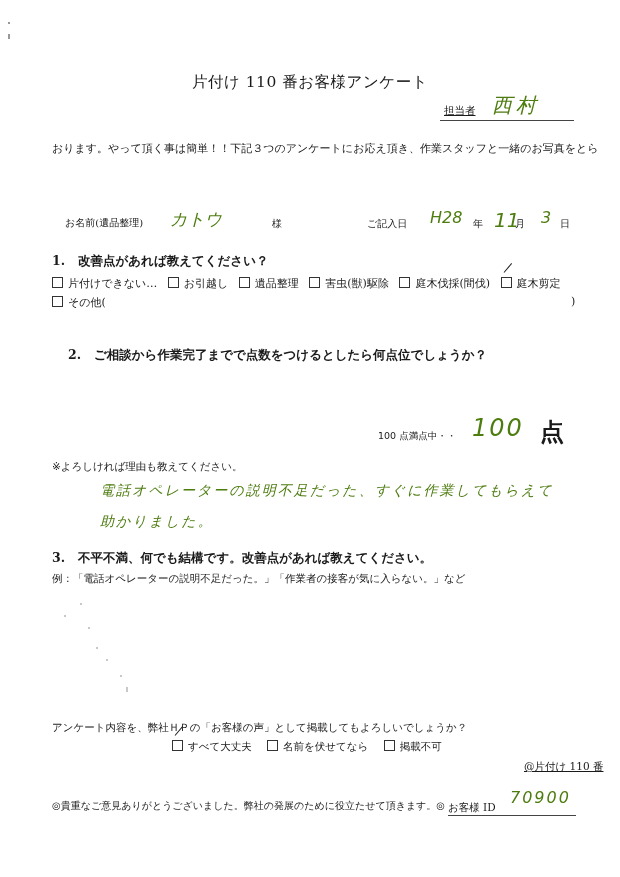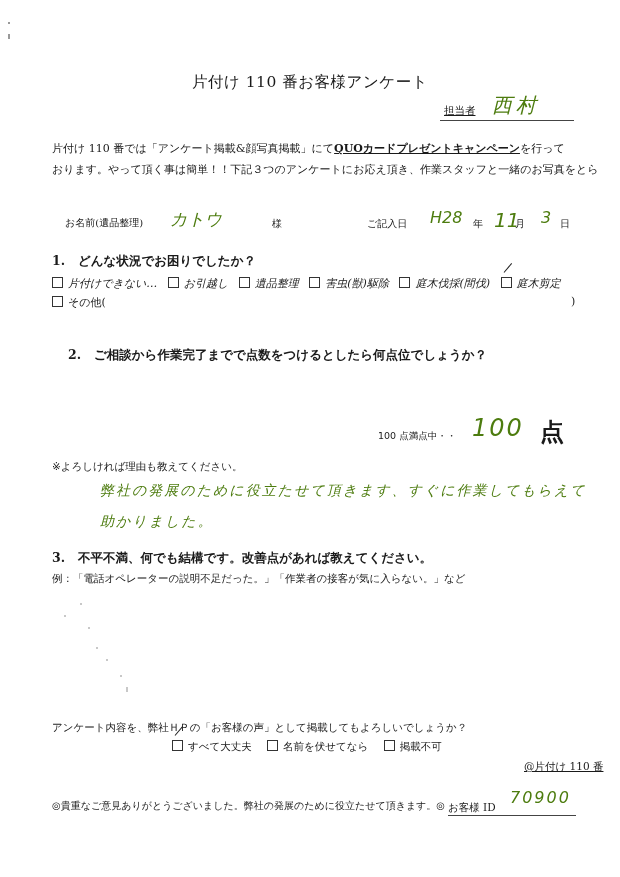--- a/index.html
+++ b/index.html
@@ -34,21 +34,21 @@
     .q1 { left: 52px; top: 253px; }
     .q-num { display: inline-block; width: 26px; }
 
     .opt-row { left: 52px; font-size: 11px; }
     .opt-row .opt { display: inline-block; margin-right: 7px; }
     .box { display: inline-block; width: 9px; height: 9px; border: 1px solid #333; margin-right: 5px; vertical-align: -1px; position: relative; }
     .box.checked::after {
       content: ""; position: absolute; left: 2px; top: -6px; width: 12px; height: 1px;
       background: #222; transform: rotate(-50deg); transform-origin: left;
     }
-    .row1 { top: 276px; font-style: italic; }
+    .row1 { top: 276px; }
     .row2 { top: 295px; }
     .close-paren { left: 571px; top: 295px; font-size: 11px; }
 
     .q2 { left: 68px; top: 347px; }
     .score-label { left: 378px; top: 430px; font-size: 9.5px; font-family: "DejaVu Sans", sans-serif; }
     .score-value { left: 472px; top: 414px; font-size: 24px; letter-spacing: 2px; }
     .score-unit { left: 540px; top: 416px; font-size: 24px; font-weight: bold; font-family: "DejaVu Sans", sans-serif; }
 
     .reason-label { left: 52px; top: 460px; font-size: 10.5px; font-family: "DejaVu Sans", sans-serif; }
     .reason-l1 { left: 100px; top: 482px; font-size: 14px; letter-spacing: 2px; }
@@ -77,39 +77,36 @@
 <div class="abs corner-mark" style="top:22px;height:2px;"></div>
 <div class="abs corner-mark" style="top:34px;height:5px;"></div>
 
 <div class="abs title">片付け 110 番お客様アンケート</div>
 
 <div class="abs staff-label">担当者</div>
 <div class="abs staff-value hand">西村</div>
 <div class="abs staff-line"></div>
 
 <div class="abs intro">
-  <p>
-    <span>片付け 110 番では「アンケート掲載&amp;顔写真掲載」にて</span><span class="u">QUOカードプレゼントキャンペーン</span><span>を行って</span>
-  </p>
   <p>おります。やって頂く事は簡単！！下記３つのアンケートにお応え頂き、作業スタッフと一緒のお写真をとら</p>
 </div>
 
 <div class="abs name-label">お名前(遺品整理)</div>
 <div class="abs name-value hand">カトウ</div>
 <div class="abs sama">様</div>
 <div class="abs date-label">ご記入日</div>
 <div class="abs date-era hand">H28</div>
 <div class="abs date-y-unit">年</div>
 <div class="abs date-m hand">11</div>
 <div class="abs date-m-unit">月</div>
 <div class="abs date-d hand">3</div>
 <div class="abs date-d-unit">日</div>
 
 <div class="abs q-head q1">
-  <span class="q-num">1.</span><span>どんな状況でお困りでしたか？</span>
+  <span class="q-num">1.</span><span>改善点があれば教えてください？</span>
 </div>
 <div class="abs opt-row row1">
   <span class="opt"><span class="box"></span><span>片付けできない…</span></span>
   <span class="opt"><span class="box"></span><span>お引越し</span></span>
   <span class="opt"><span class="box"></span><span>遺品整理</span></span>
   <span class="opt"><span class="box"></span><span>害虫(獣)駆除</span></span>
   <span class="opt"><span class="box"></span><span>庭木伐採(間伐)</span></span>
   <span class="opt"><span class="box checked"></span><span>庭木剪定</span></span>
 </div>
 <div class="abs opt-row row2">
@@ -117,21 +114,21 @@
 </div>
 <div class="abs close-paren">)</div>
 
 <div class="abs q-head q2">
   <span class="q-num">2.</span><span>ご相談から作業完了までで点数をつけるとしたら何点位でしょうか？</span>
 </div>
 <div class="abs score-label">100 点満点中・・</div>
 <div class="abs score-value hand">100</div>
 <div class="abs score-unit">点</div>
 <div class="abs reason-label">※よろしければ理由も教えてください。</div>
-<div class="abs reason-l1 hand">弊社の発展のために役立たせて頂きます、すぐに作業してもらえて</div>
+<div class="abs reason-l1 hand">電話オペレーターの説明不足だった、すぐに作業してもらえて</div>
 <div class="abs reason-l2 hand">助かりました。</div>
 
 <div class="abs q-head q3">
   <span class="q-num">3.</span><span>不平不満、何でも結構です。改善点があれば教えてください。</span>
 </div>
 <div class="abs q3-example">例：「電話オペレーターの説明不足だった。」「作業者の接客が気に入らない。」など</div>
 <div class="abs" style="left:52px;top:595px;width:520px;height:110px;">
   <span class="noise" style="left:28px;top:8px;"></span>
   <span class="noise" style="left:12px;top:20px;"></span>
   <span class="noise" style="left:36px;top:32px;"></span>

